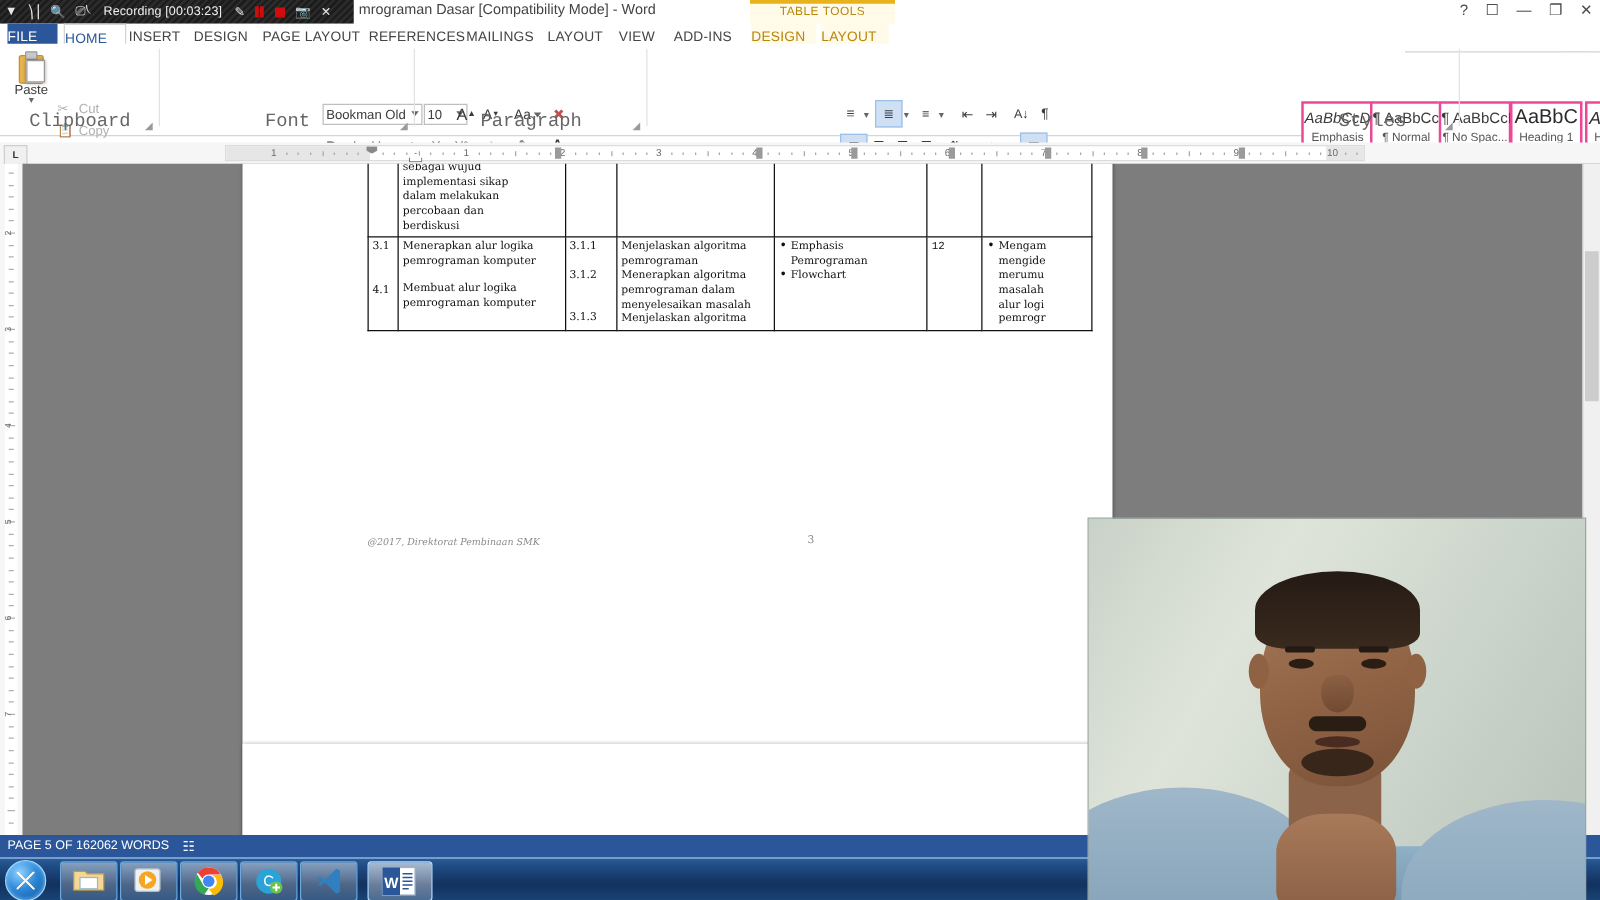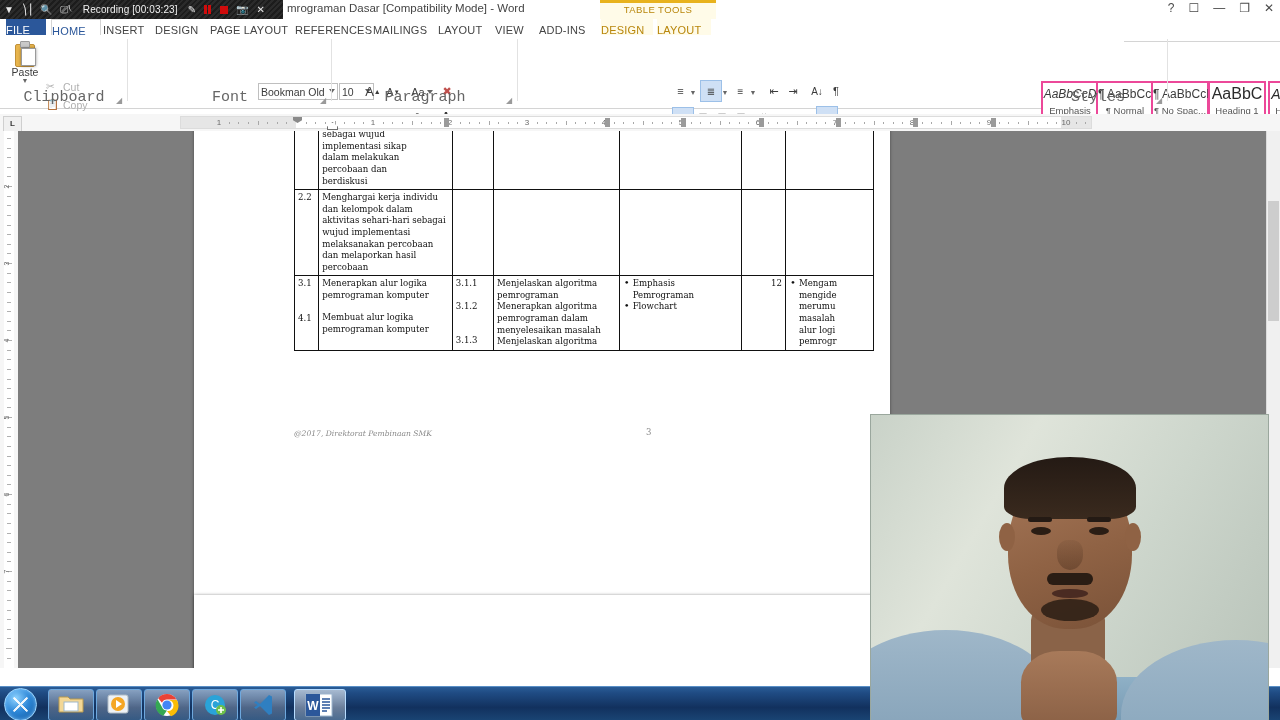--- a/index.html
+++ b/index.html
@@ -553,29 +553,20 @@
 percobaan dan
 berdiskusi</span>
             </td>
             <td style="width:37px;"></td>
             <td style="width:130px;"></td>
             <td style="width:125px;"></td>
             <td style="width:42px;"></td>
             <td style="width:88px;"></td>
           </tr>
           <tr>
-            <td><span>2.2</span></td>
-            <td><span>Menghargai kerja individu dan kelompok dalam aktivitas sehari-hari sebagai wujud implementasi melaksanakan percobaan dan melaporkan hasil percobaan</span></td>
-            <td></td>
-            <td></td>
-            <td></td>
-            <td></td>
-            <td></td>
-          </tr>
-          <tr>
             <td>
               <div>3.1</div>
               <div style="height:23px"></div>
               <div>4.1</div>
             </td>
             <td>
               <div>Menerapkan alur logika pemrograman komputer</div>
               <div style="height:11px"></div>
               <div>Membuat alur logika pemrograman komputer</div>
             </td>
@@ -590,21 +581,21 @@
               <div>Menjelaskan algoritma pemrograman</div>
               <div>Menerapkan algoritma pemrograman dalam menyelesaikan masalah</div>
               <div>Menjelaskan algoritma</div>
             </td>
             <td>
               <ul class="ul" id="materiHost">
                     <li>Emphasis Pemrograman</li>
                     <li>Flowchart</li>
                   </ul>
             </td>
-            <td style="text-align:right;"><span>12</span></td>
+            <td style="text-align:left;font-family:Liberation Mono, monospace;"><span>12</span></td>
             <td>
               <ul class="ul">
                     <li><span style="white-space:pre-line;">Mengam
 mengide
 merumu
 masalah
 alur logi
 pemrogr</span></li>
                   </ul>
             </td>
@@ -617,20 +608,25 @@
       </div>
     </div>
 
     <div class="page2"></div>
 
     <div class="vscroll">
       <div class="vthumb"></div>
     </div>
   </div>
 
+  <div class="status">
+    <span class="it" style="left:6px;">PAGE 5 OF 16</span>
+    <span class="it" style="left:72px;">2062 WORDS</span>
+    <span class="it" style="left:146px;font-size:11px;">☷</span>
+  </div>
 
   <div class="taskbar">
     <div class="startorb">
         <div class="flag"></div>
       </div>
 
     <div class="tbtn" style="left:48px;">
       <svg width="26" height="22" viewBox="0 0 26 22" style="margin:3px 0 0 9px">
         <path d="M1 4h9l2 2h13v13H1z" fill="#f6d98a" stroke="#c9a martian" stroke-width="0"></path>
         <path d="M1 4h9l2 2h13v13H1z" fill="#f3d795" stroke="#b99a4e" stroke-width="1"></path>

